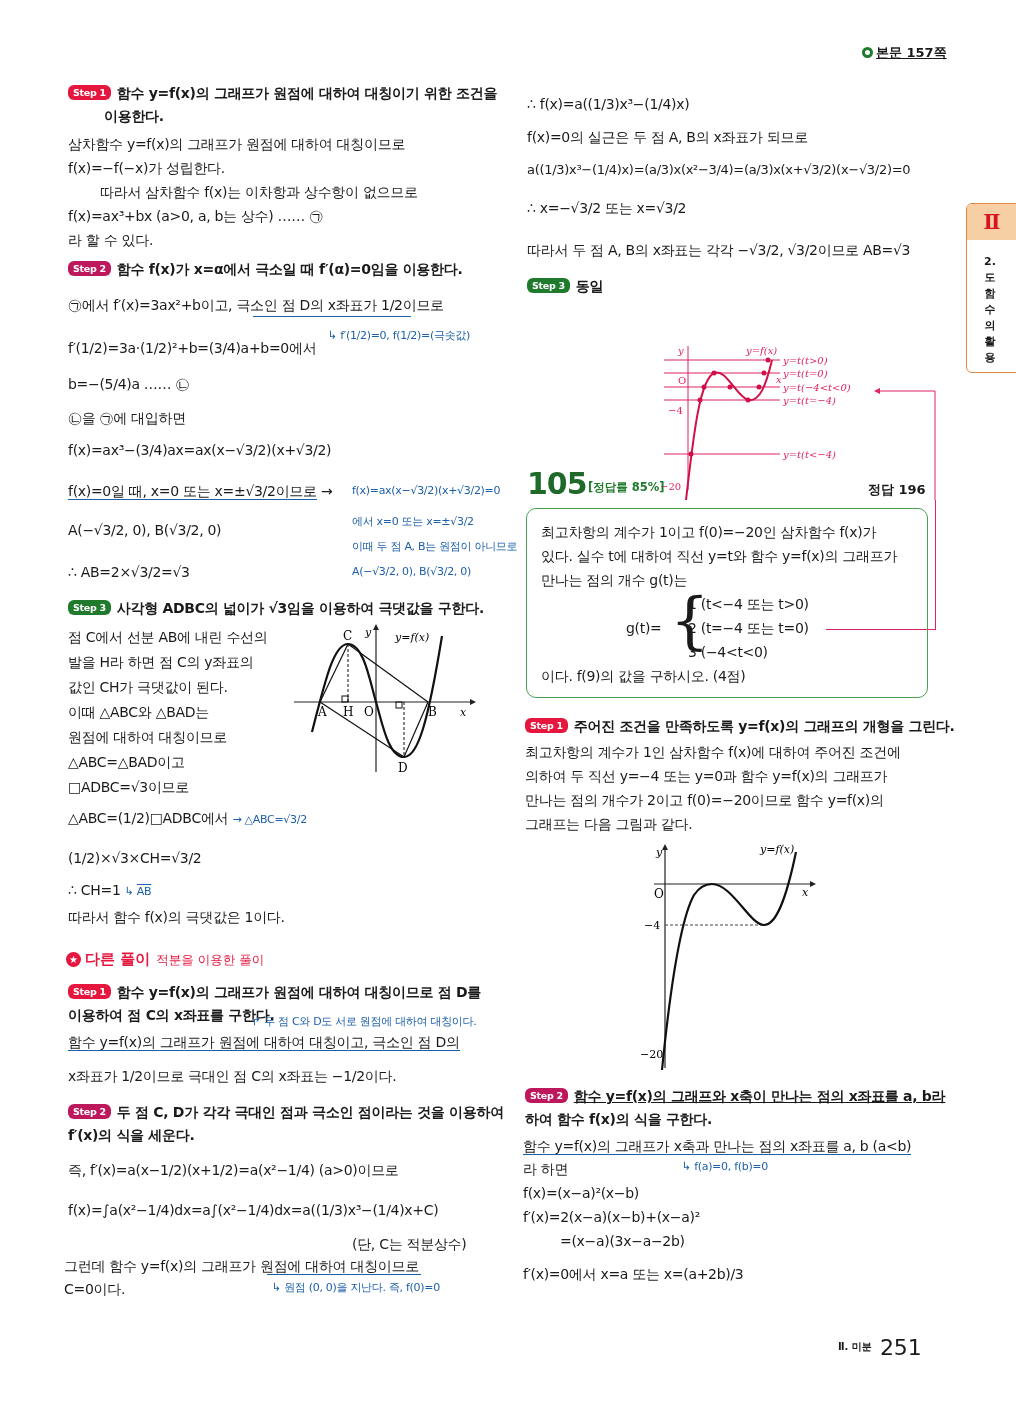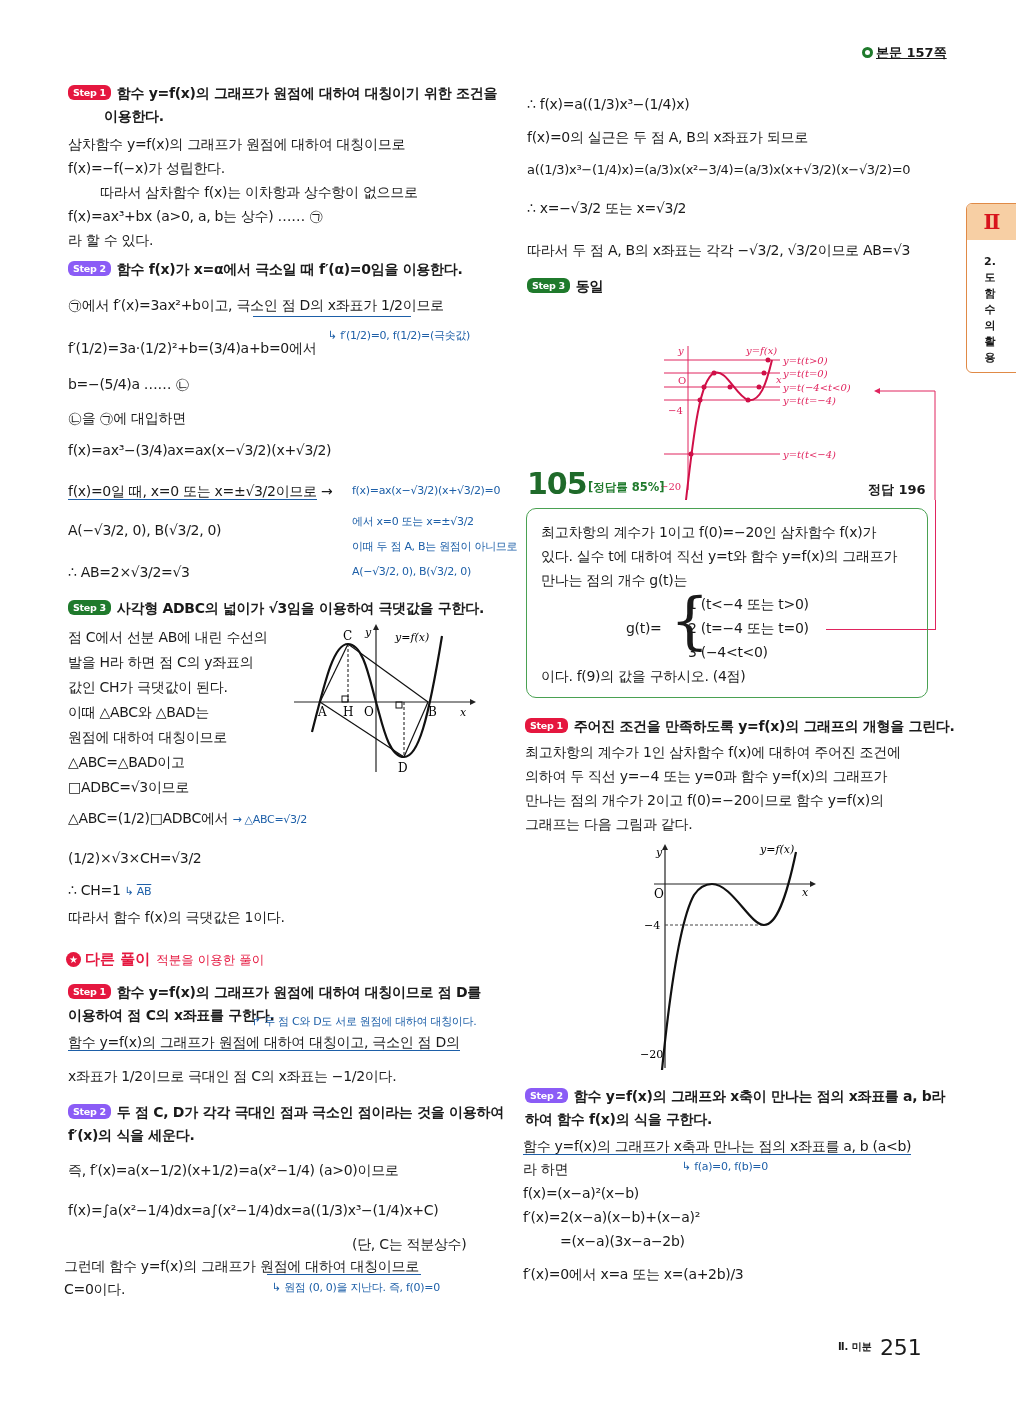--- a/index.html
+++ b/index.html
@@ -3,21 +3,21 @@
 <meta charset="utf-8">
 <style>
   * { box-sizing: border-box; margin: 0; padding: 0; }
   html, body { width: 1016px; height: 1414px; background: #ffffff; overflow: hidden; }
   body { position: relative; font-family: "DejaVu Serif", serif; color: #1a1a1a; font-size: 14.5px; }
   .abs { position: absolute; }
   .line { position: absolute; white-space: nowrap; line-height: 20px; font-family: "DejaVu Sans", sans-serif; font-size: 14px; letter-spacing: -0.3px; }
   .bold { font-weight: bold; }
   .step { display: inline-block; color: #fff; font-family: "DejaVu Sans", sans-serif; font-size: 9.5px; padding: 1px 5px; border-radius: 6px; margin-right: 6px; vertical-align: 2px; line-height: 13px; }
   .step.s1 { background: #e5173f; }
-  .step.s2 { background: #8b5cf6; }
+  .step.s2 { background: #be185d; }
   .step.s3 { background: #1f7a2c; }
   .note { position: absolute; color: #1d5fa8; font-family: "DejaVu Sans", sans-serif; font-size: 11px; white-space: nowrap; letter-spacing: -0.3px; }
   .ul { border-bottom: 1.5px solid #1d5fa8; }
   .page-ref { font-family: "DejaVu Sans", sans-serif; font-weight: bold; font-size: 13px; text-decoration: underline; }
   .ref-dot { display: inline-block; width: 11px; height: 11px; border-radius: 50%; border: 3px solid #1f7a2c; vertical-align: -1px; margin-right: 3px; }
   .side-tab { position: absolute; left: 966px; top: 203px; width: 52px; height: 170px; border: 1.5px solid #e08a46; border-radius: 6px 0 0 6px; background: #fff; }
   .side-tab-head { height: 36px; background: #f7cfa4; border-radius: 5px 0 0 0; text-align: center; color: #d8141c; font-weight: bold; font-size: 20px; line-height: 36px; font-family: "DejaVu Serif", serif; }
   .side-tab-text { font-family: "DejaVu Sans", sans-serif; font-size: 11px; font-weight: bold; text-align: center; width: 14px; margin: 14px 0 0 16px; line-height: 16px; word-break: break-all; white-space: normal; }
   .prob-num { position: absolute; left: 527px; top: 466px; font-family: "DejaVu Sans", sans-serif; font-size: 30px; font-weight: bold; color: #1f6a2a; letter-spacing: -1px; }
   .prob-rate { position: absolute; left: 588px; top: 480px; font-family: "DejaVu Sans", sans-serif; font-size: 11.5px; font-weight: bold; color: #1f7a2c; }
@@ -200,21 +200,21 @@
     <line x1="25" y1="85" x2="124" y2="85" stroke="#444" stroke-dasharray="3,2"></line>
     <path d="M22,230 C30,150 40,80 54,55 C60,46 66,44 72,44 C92,44 110,85 124,85 C136,85 146,60 156,12" fill="none" stroke="#111" stroke-width="2.2"></path>
     <text x="16" y="16" font-size="11" font-style="italic" font-family="DejaVu Serif">y</text>
     <text x="14" y="58" font-size="12" font-family="DejaVu Serif">O</text>
     <text x="4" y="89" font-size="11" font-family="DejaVu Serif">−4</text>
     <text x="0" y="218" font-size="11" font-family="DejaVu Serif">−20</text>
     <text x="120" y="13" font-size="11" font-style="italic" font-family="DejaVu Serif">y=f(x)</text>
     <text x="162" y="56" font-size="11" font-style="italic" font-family="DejaVu Serif">x</text>
   </svg>
 
-  <div class="line bold" style="left:525px; top:1086px;"><span class="step s2">Step 2</span><span>함수 y=f(x)의 그래프와 x축이 만나는 점의 x좌표를 a, b라</span></div>
+  <div class="line bold" style="left:525px; top:1086px;text-decoration:underline;"><span class="step s2">Step 2</span><span>함수 y=f(x)의 그래프와 x축이 만나는 점의 x좌표를 a, b라</span></div>
   <div class="line bold" style="left:525px; top:1109px;">하여 함수 f(x)의 식을 구한다.</div>
   <div class="line" style="left:523px; top:1136px;"><span style="border-bottom:1.5px solid #1d5fa8;">함수 y=f(x)의 그래프가 x축과 만나는 점의 x좌표를 a, b (a&lt;b)</span></div>
   <div class="line" style="left:523px; top:1159px;">라 하면</div>
   <div class="note" style="left:682px; top:1160px;">↳ <span>f(a)=0, f(b)=0</span></div>
   <div class="line" style="left:523px; top:1183px;">f(x)=(x−a)²(x−b)</div>
   <div class="line" style="left:523px; top:1207px;">f′(x)=2(x−a)(x−b)+(x−a)²</div>
   <div class="line" style="left:560px; top:1231px;">=(x−a)(3x−a−2b)</div>
   <div class="line" style="left:523px; top:1264px;">f′(x)=0에서 x=a 또는 x=(a+2b)/3</div>
 </div>
 

